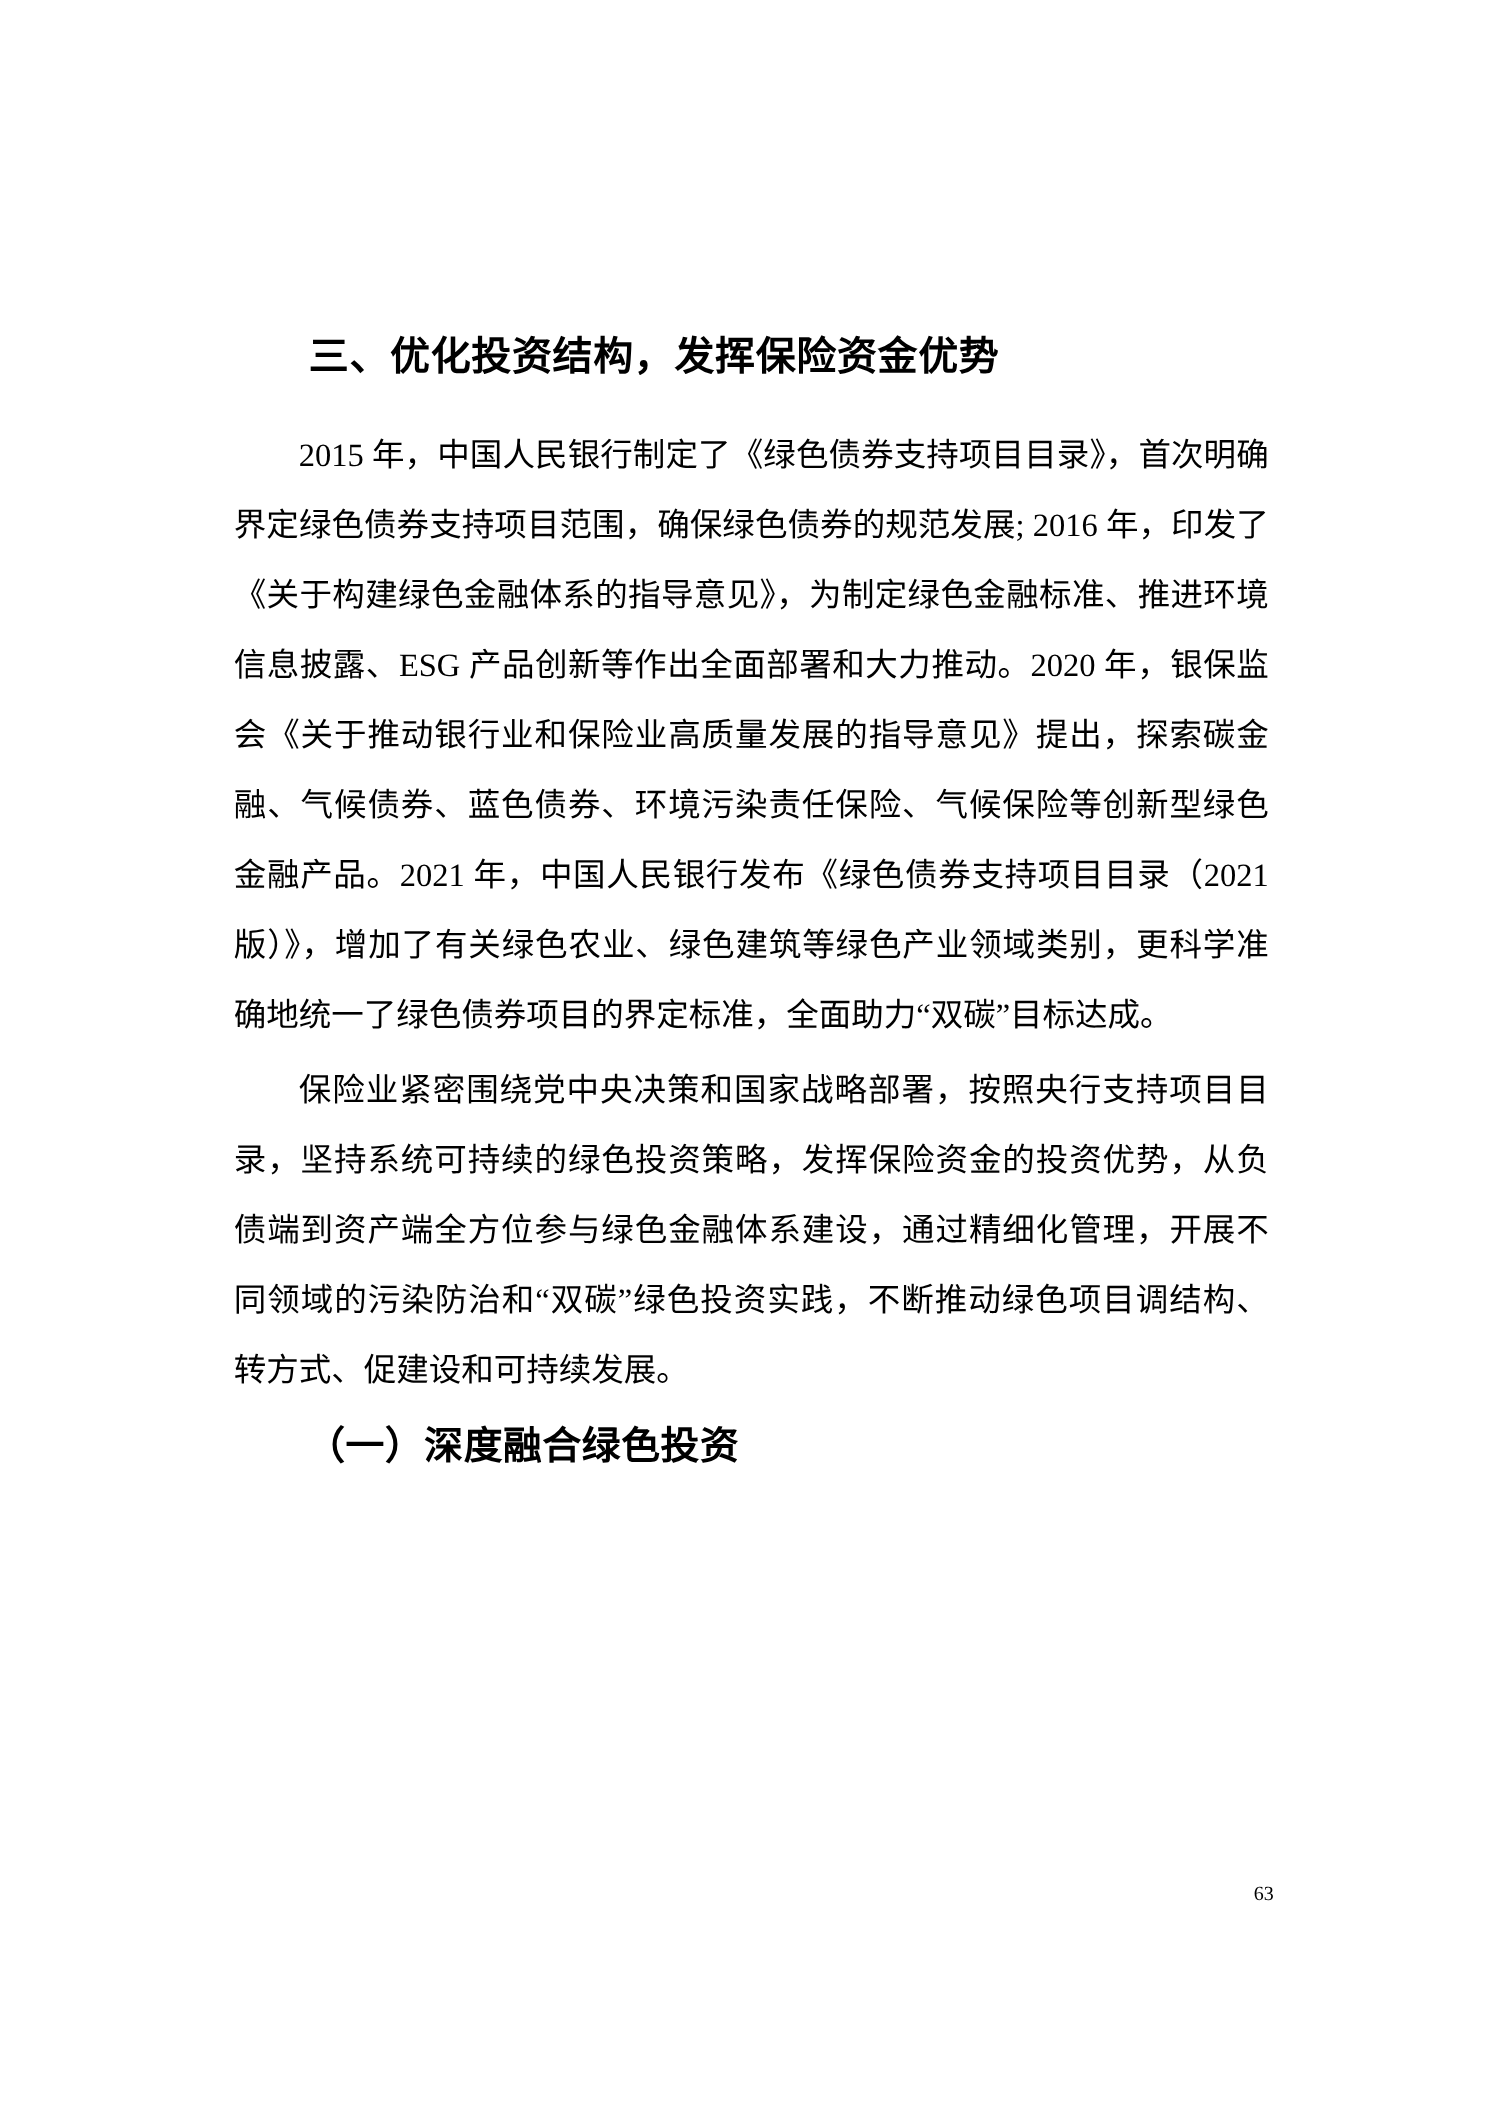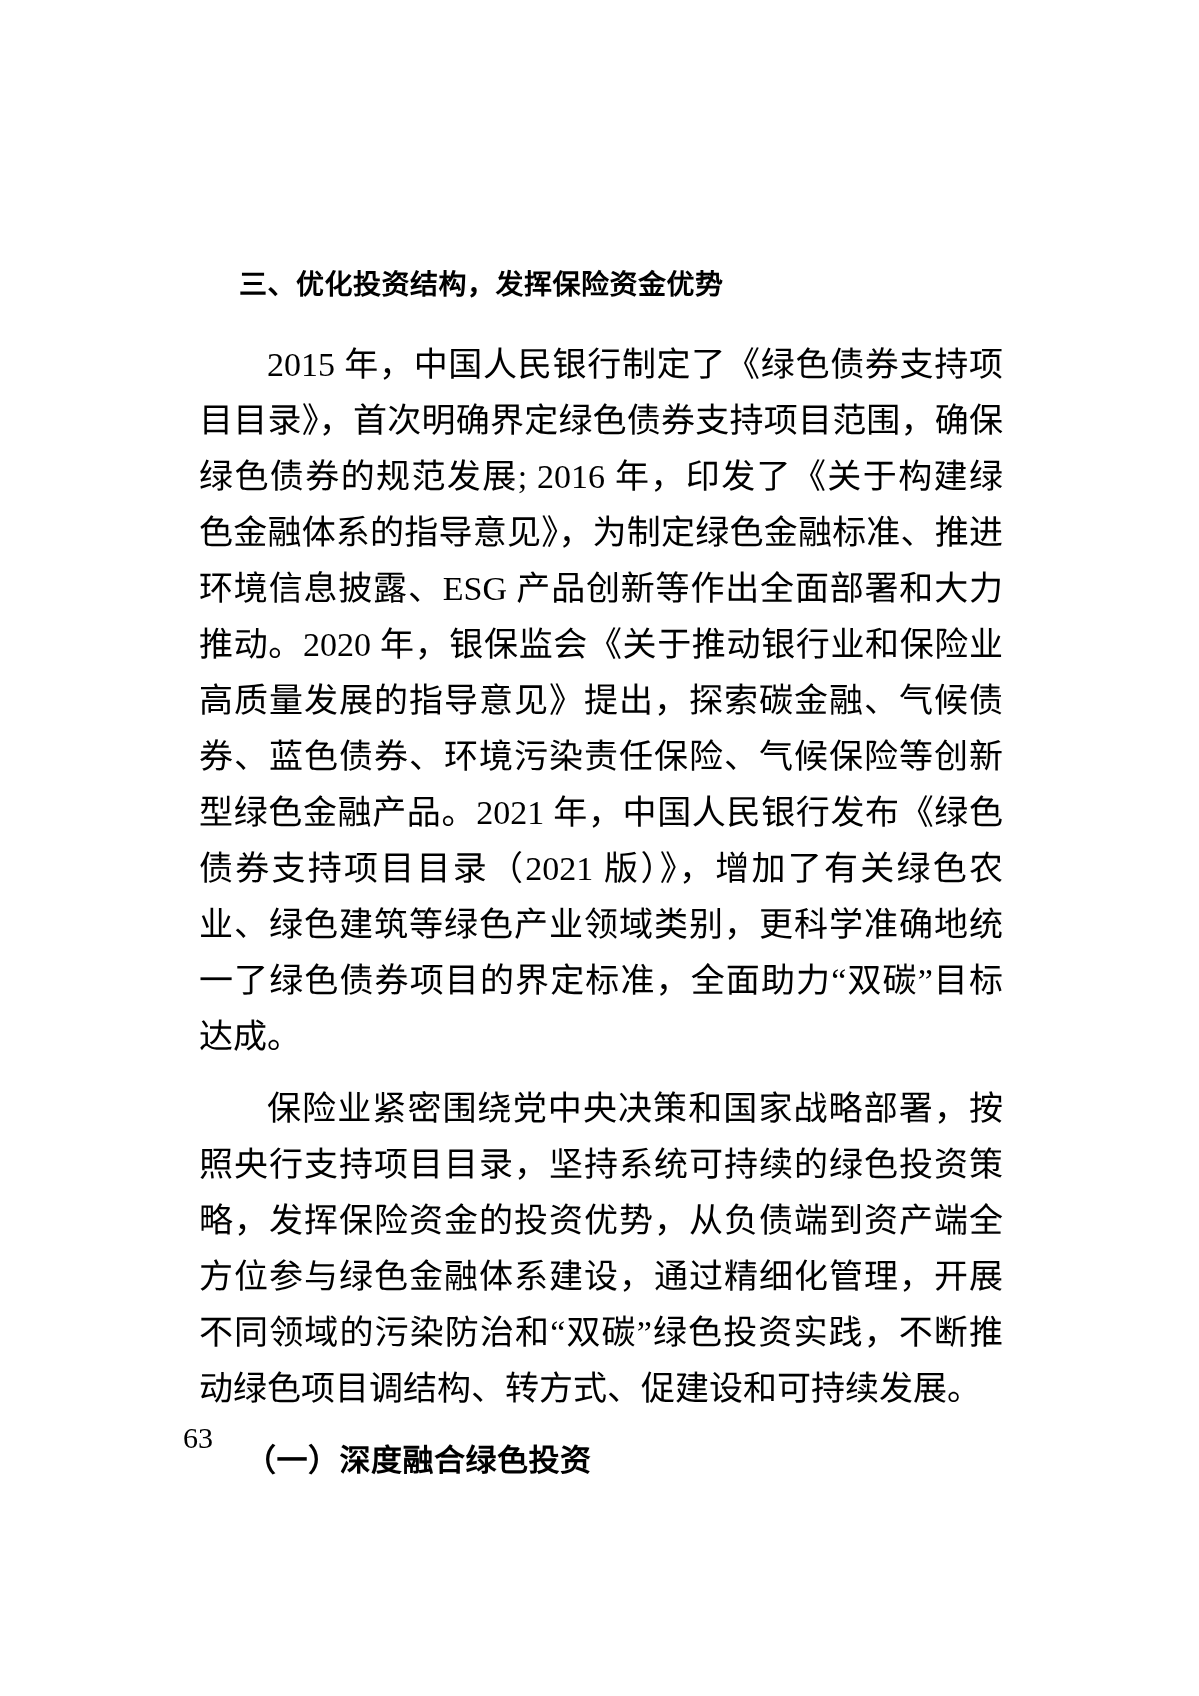--- a/index.html
+++ b/index.html
@@ -19,51 +19,51 @@
   .content {
     position: absolute;
     left: 183px;
     top: 255px;
     width: 836px;
   }
   .doc-heading {
     margin: 0 0 22px 0;
     font-family: "Liberation Sans", "DejaVu Sans", sans-serif;
     font-weight: bold;
-    font-size: 28px;
+    font-size: 32px;
     line-height: 60px;
     text-indent: 2em;
     letter-spacing: 0.5px;
     white-space: nowrap;
   }
   .body-para {
-    margin: 16px;
-    font-size: 34px;
+    margin: 4px;
+    font-size: 26px;
     line-height: 56px;
     text-align: justify;
     text-justify: inter-ideograph;
     text-indent: 2em;
     font-kerning: none;
   }
   .sub-heading {
     margin: 0;
     font-size: 31px;
     line-height: 56px;
     font-weight: bold;
     text-indent: 2em;
     letter-spacing: 0.5px;
     white-space: nowrap;
   }
   .page-number {
     position: absolute;
-    top: 1420px;
+    top: 1498px;
     left: 183px;
     width: 836px;
-    text-align: left;
-    font-size: 30px;
+    text-align: right;
+    font-size: 16px;
     line-height: 36px;
   }
 </style>
 </head>
 <body>
 
 <div class="page">
   <div class="content">
     <h1 class="doc-heading">三、优化投资结构，发挥保险资金优势</h1>
     <p class="body-para">2015 年，中国人民银行制定了《绿色债券支持项目目录》，首次明确界定绿色债券支持项目范围，确保绿色债券的规范发展; 2016 年，印发了《关于构建绿色金融体系的指导意见》，为制定绿色金融标准、推进环境信息披露、ESG 产品创新等作出全面部署和大力推动。2020 年，银保监会《关于推动银行业和保险业高质量发展的指导意见》提出，探索碳金融、气候债券、蓝色债券、环境污染责任保险、气候保险等创新型绿色金融产品。2021 年，中国人民银行发布《绿色债券支持项目目录（2021 版）》，增加了有关绿色农业、绿色建筑等绿色产业领域类别，更科学准确地统一了绿色债券项目的界定标准，全面助力“双碳”目标达成。</p>

